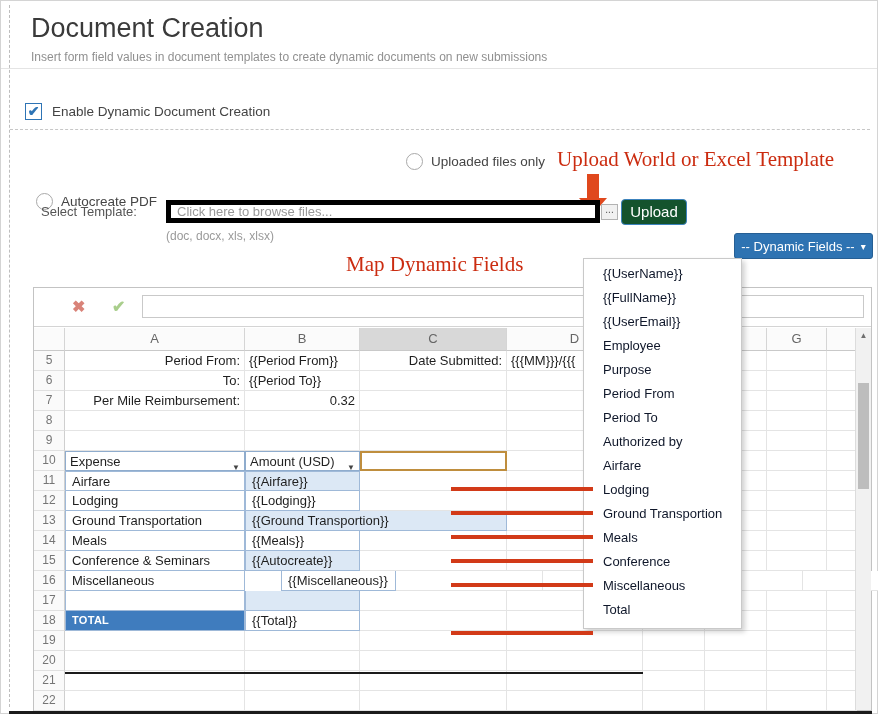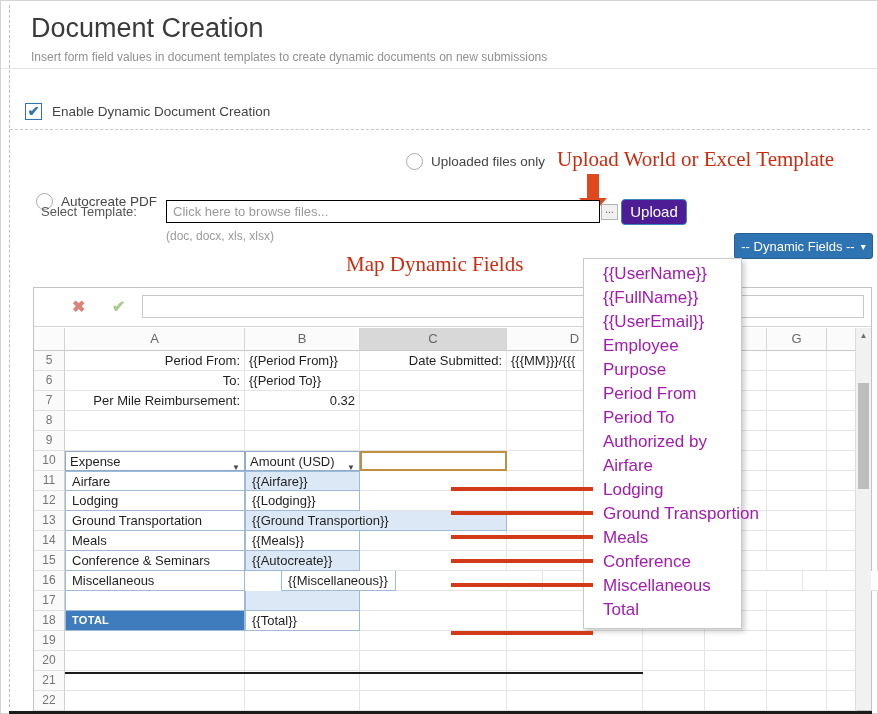--- a/index.html
+++ b/index.html
@@ -19,26 +19,26 @@
   .radio { width:17px; height:17px; border-radius:50%; border:1px solid #a9a9a9; background:#fff; position:relative; }
   .radio.sel::after { content:""; position:absolute; left:3px; top:3px; width:9px; height:9px; border-radius:50%; background:#2e74b5; }
   .mode span.lbl { margin-left:8px; font-size:13.5px; color:#454545; }
   .annot { position:absolute; font-family:"Liberation Serif", serif; font-weight:normal; color:#cb2c10; font-size:21px; white-space:nowrap; }
   .annot-upload { left:556px; top:146px; }
   .annot-map { left:345px; top:251px; }
   .arrow-shaft { position:absolute; left:586px; top:173px; width:12px; height:25px; background:#e0481d; }
   .arrow-head { position:absolute; left:578px; top:197px; width:0; height:0;
                 border-left:14px solid transparent; border-right:14px solid transparent; border-top:16px solid #e0481d; }
   .tmpl-label { position:absolute; left:40px; top:203px; font-size:13px; color:#555; }
-  .tmpl-input { position:absolute; left:165px; top:199px; width:434px; height:23px; border:1px solid #000000;
+  .tmpl-input { position:absolute; left:165px; top:199px; width:434px; height:23px; border:5px solid #000000;
                 font-size:13px; color:#666; padding:0 6px; font-family:"Liberation Sans",sans-serif; }
   .tmpl-input::placeholder { color:#999; }
   .browse-btn { position:absolute; left:600px; top:203px; width:17px; height:16px; background:#f1f1f1;
                 border:1px solid #b3b3b3; font-size:10px; color:#555; line-height:10px; text-align:center; }
-  .upload-btn { position:absolute; left:620px; top:198px; width:66px; height:26px; background:#4c1d95; border:1px solid #3c82bd;
+  .upload-btn { position:absolute; left:620px; top:198px; width:66px; height:26px; background:#14532d; border:1px solid #3c82bd;
                 border-radius:4px; color:#fff; font-size:15px; text-align:center; line-height:24px; }
   .hint { position:absolute; left:165px; top:228px; font-size:12px; color:#9a9a9a; }
   .dyn-btn { position:absolute; left:733px; top:232px; width:139px; height:26px; background:#2e73b2; border:1px solid #265f94;
              border-radius:3px; color:#fff; font-size:13px; display:flex; align-items:center; justify-content:center; gap:6px; }
   .dyn-caret { font-size:10px; }
   
   .sheet { position:absolute; left:32px; top:286px; width:839px; height:424px; border:1px solid #c3c3c3; background:#fff; }
   .fbar { position:absolute; left:0; top:0; width:100%; height:39px; border-bottom:1px solid #d4d4d4; background:#fff; }
   .fx-cancel { position:absolute; left:38px; top:9px; font-size:16px; color:#d98379; font-weight:bold; }
   .fx-apply { position:absolute; left:78px; top:9px; font-size:16px; color:#a9ce8c; font-weight:bold; }
@@ -62,21 +62,21 @@
   .cell.filter .fcaret { position:absolute; right:4px; top:6px; font-size:8px; color:#444; }
   .cell.selcell { border:2px solid #bf8e3e; background:#fff; }
   .cell.totalcell { background:#3f7cbe; color:#fff; font-weight:bold; font-size:11px; letter-spacing:.3px; line-height:18px; }
   .printline { position:absolute; left:31px; top:384px; width:578px; height:2px; background:#1b1b1b; }
   .vscroll { position:absolute; right:0; top:40px; bottom:0; width:16px; background:#f1f1f1; border-left:1px solid #dcdcdc; }
   .vs-up { height:17px; text-align:center; font-size:8px; color:#6e6e6e; line-height:16px; }
   .vs-thumb { position:absolute; left:2px; top:55px; width:11px; height:106px; background:#bdbdbd; }
   
   .dropdown { position:absolute; left:582px; top:257px; width:159px; background:#fff; border:1px solid #c9c9c9;
               box-shadow:3px 3px 5px rgba(0,0,0,0.18); padding:3px 0 6px 0; z-index:5; }
-  .ditem { height:24px; line-height:24px; padding-left:19px; font-size:17px; color:#a21caf; white-space:nowrap; }
+  .ditem { height:24px; line-height:24px; padding-left:19px; font-size:13px; color:#0f172a; white-space:nowrap; }
   .redline { position:absolute; left:450px; width:142px; height:4px; background:#d23a18; z-index:9; }
   .bottom-bar { position:absolute; left:8px; right:5px; top:710px; height:3px; background:#1b1b1b; }
 </style>
 </head>
 <body>
 
 <div class="page">
   <div class="dashed-left"></div>
 
   <div class="title">Document Creation</div>

